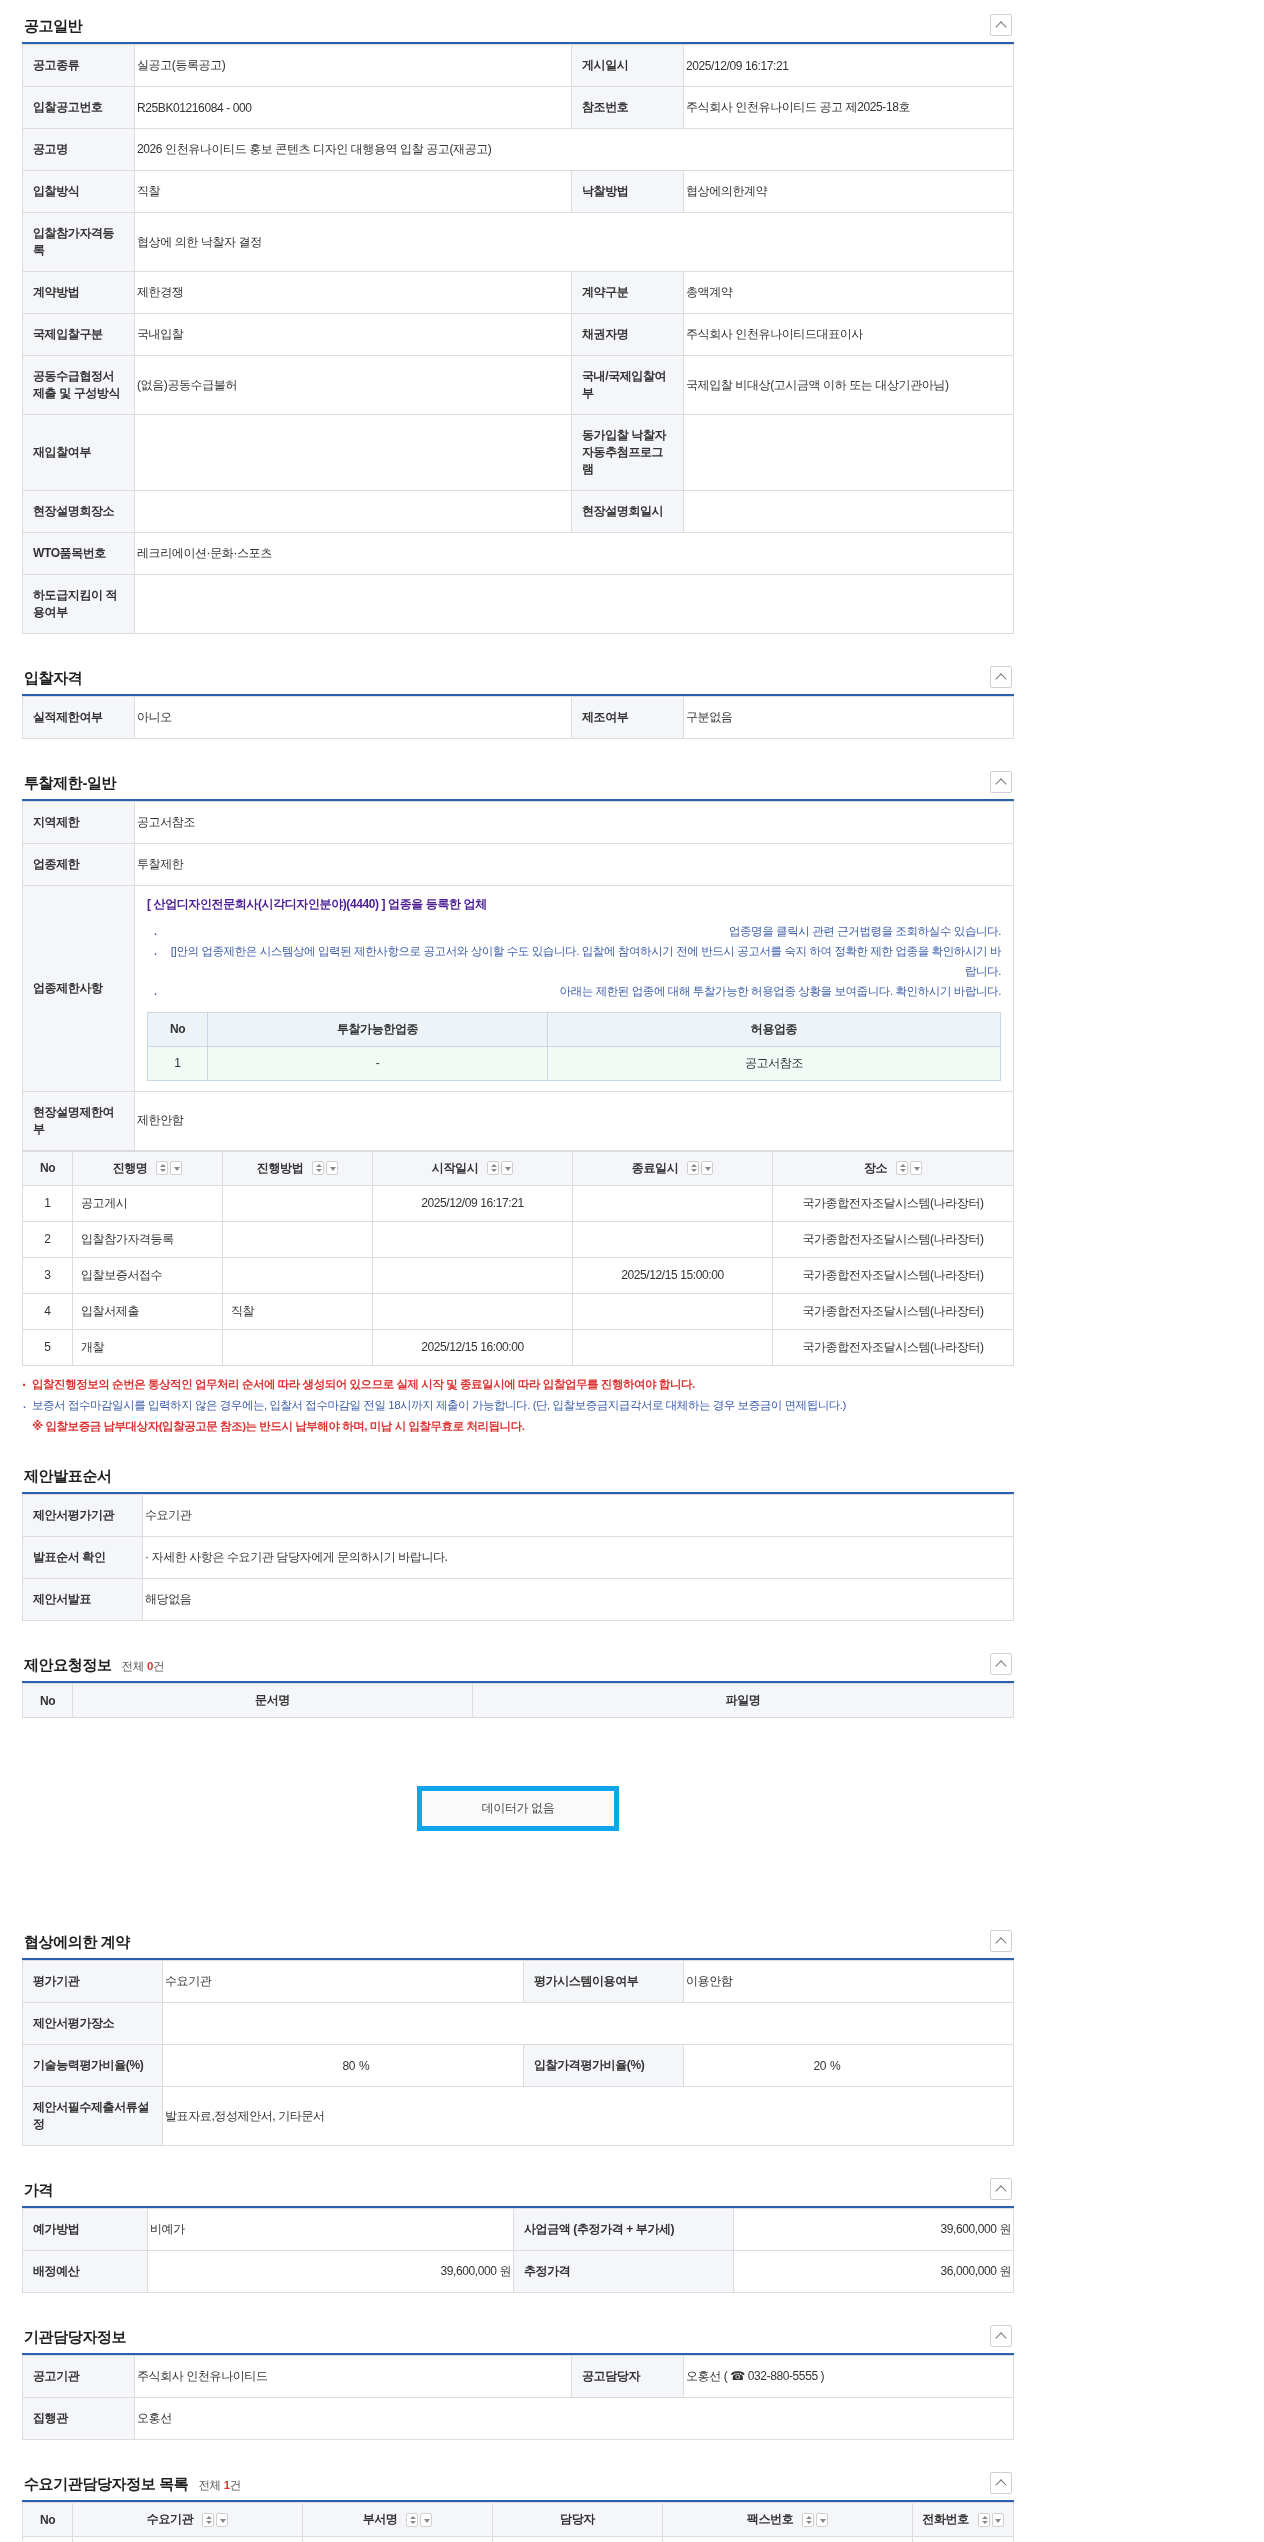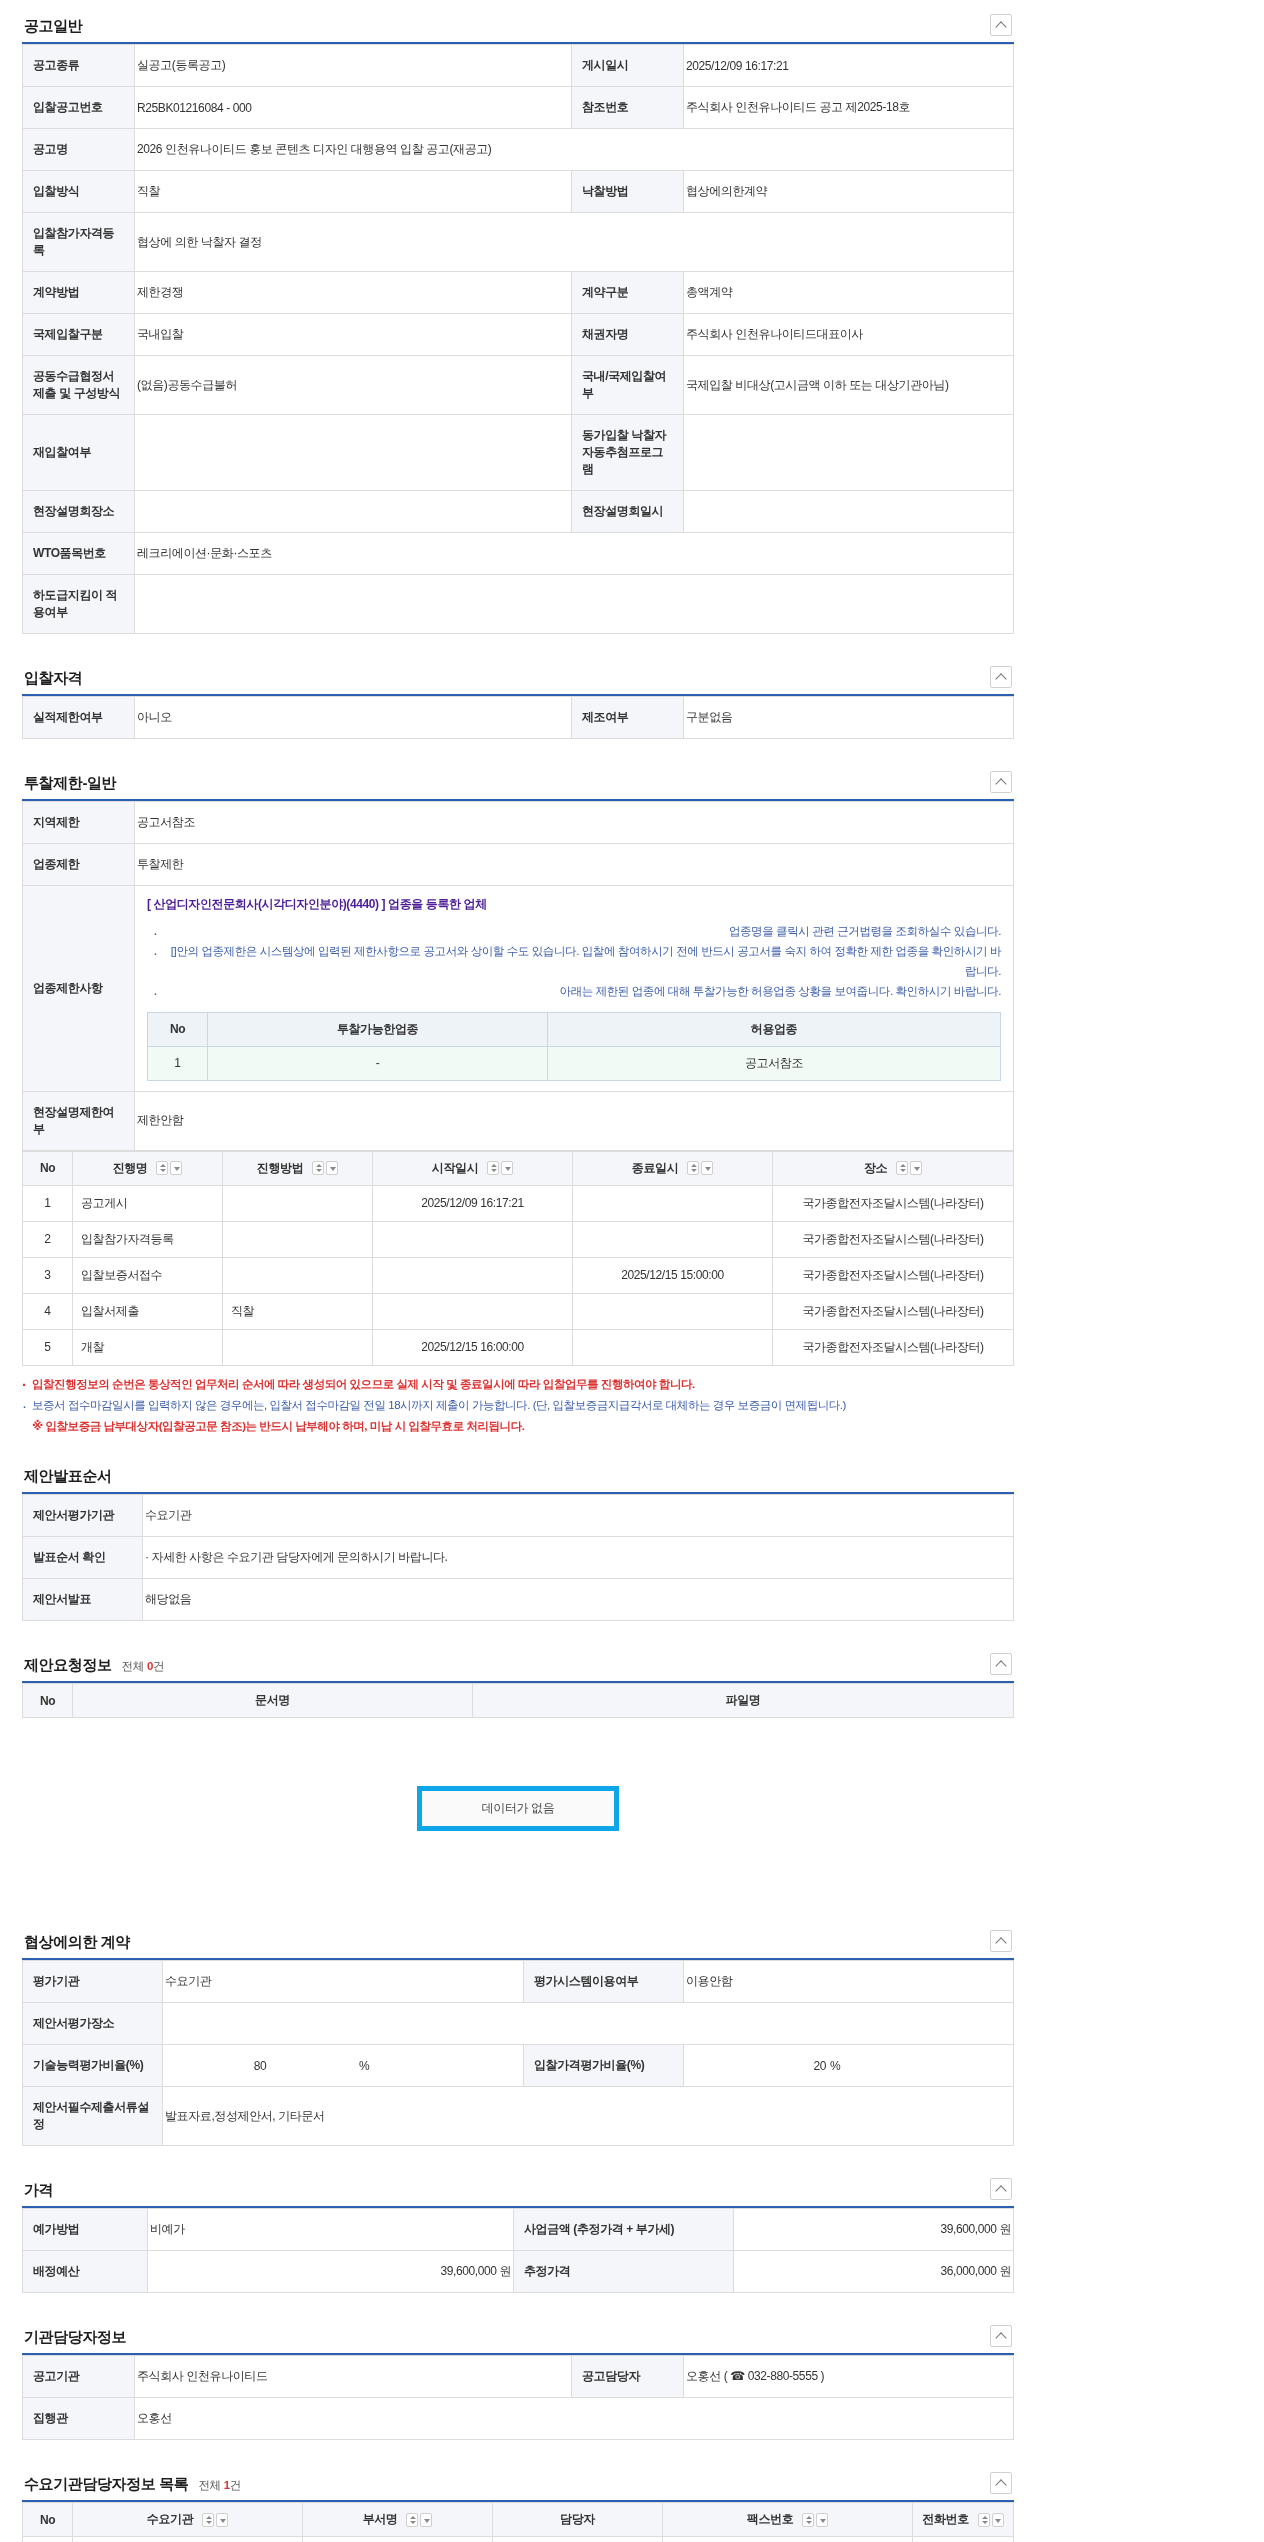--- a/index.html
+++ b/index.html
@@ -459,21 +459,21 @@
       <td class="k">평가시스템이용여부</td>
       <td class="v">이용안함</td>
     </tr>
     <tr>
       <td class="k">제안서평가장소</td>
       <td class="v" colspan="3"></td>
     </tr>
     <tr>
       <td class="k">기술능력평가비율(%)</td>
       <td class="v">
-        <span style="display:inline-block;min-width:190px;text-align:center">80</span><span class="unit">%</span>
+        <span style="display:inline-block;min-width:190px;text-align:right">80</span><span class="unit">%</span>
       </td>
       <td class="k">입찰가격평가비율(%)</td>
       <td class="v">
         <span style="display:inline-block;min-width:140px;text-align:right">20</span><span class="unit">%</span>
       </td>
     </tr>
     <tr>
       <td class="k">제안서필수제출서류설정</td>
       <td class="v" colspan="3">발표자료,정성제안서, 기타문서</td>
     </tr>

